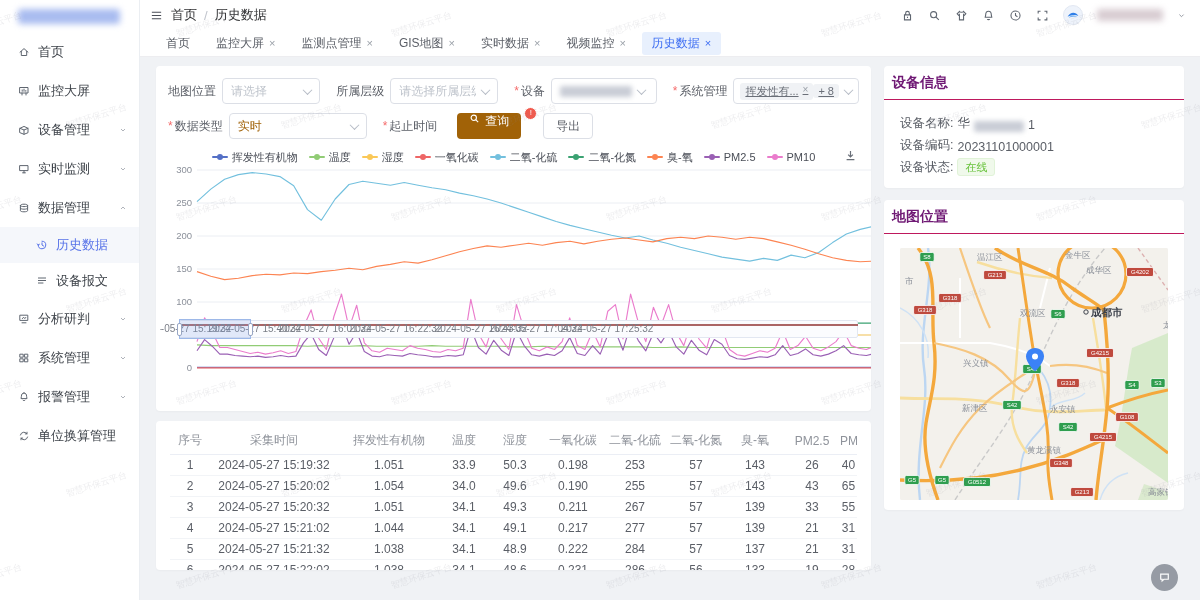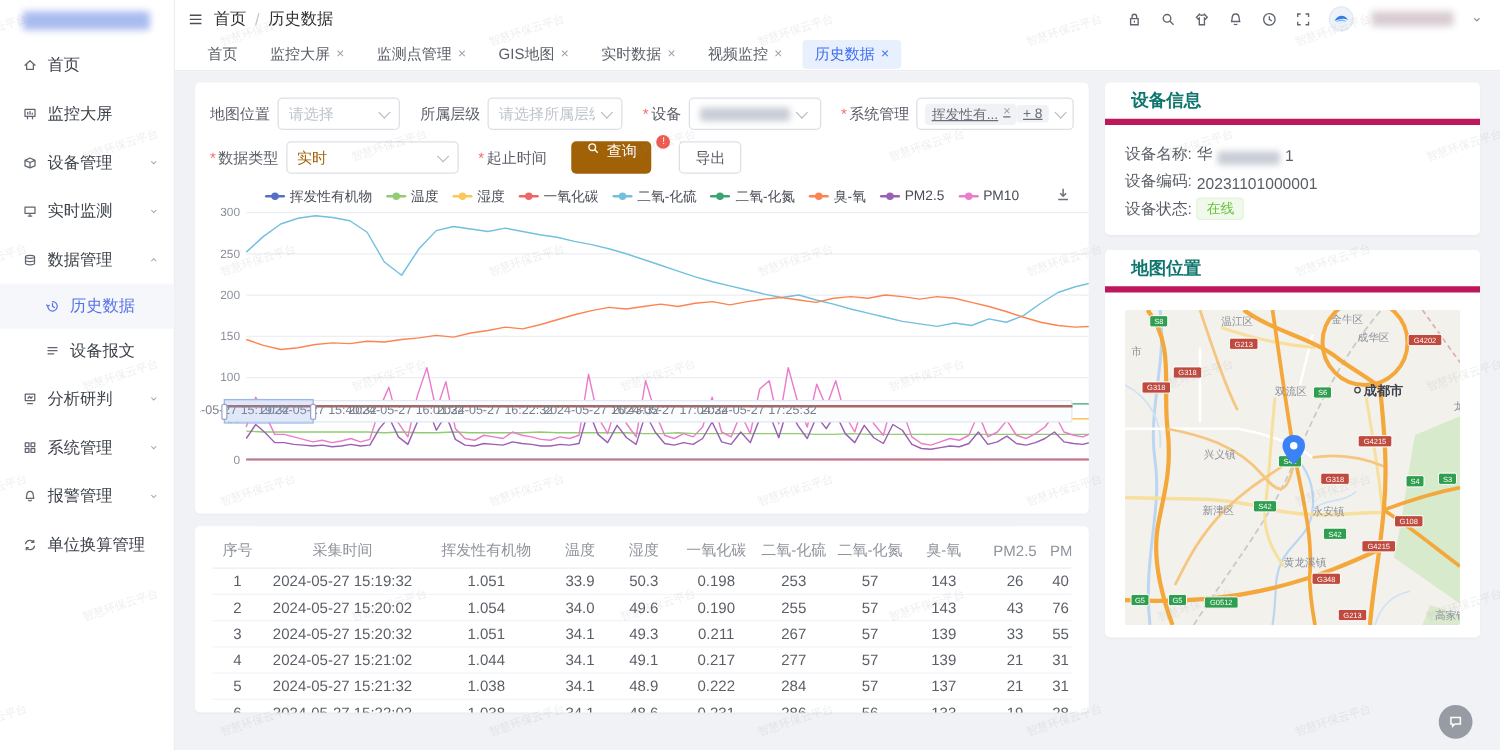--- a/index.html
+++ b/index.html
@@ -73,21 +73,21 @@
   .dz-window{position:absolute;left:19px;top:0;width:72px;height:20px;background:rgba(130,165,230,.22);border:1px solid #9db8e8;cursor:grab;}
   .dz-handle{position:absolute;top:3px;width:5px;height:13px;background:#fff;border:1px solid #98a6c4;border-radius:2px;}
   .xlabels{position:absolute;left:0;top:0;width:100%;height:100%;pointer-events:none;}
   .xlabels span{position:absolute;top:4px;font-size:10px;color:#7a7e87;white-space:nowrap;transform:translateX(-50%);}
   
   .tbl{width:100%;font-size:12px;}
   .trow{display:grid;grid-template-columns:40px 128px 102px 48px 54px 62px 62px 60px 58px 56px 1fr;align-items:center;height:21px;border-bottom:1px solid #f2f4f7;color:#5a5e66;}
   .trow div{text-align:center;white-space:nowrap;overflow:hidden;}
   .trow.head{height:28px;color:#8f939b;border-bottom:1px solid #ebeef5;}
   
-  .card-title{height:34px;display:flex;align-items:center;padding:0 21px;font-size:14px;font-weight:bold;color:#0f766e;border-bottom:5px solid #be185d;}
+  .card-title{height:34px;display:flex;align-items:center;padding:0 8px;font-size:14px;font-weight:bold;color:#701a75;border-bottom:1px solid #be185d;}
   .info-body{padding:10px 16px;font-size:12.5px;color:#5a5e66;}
   .info-line{display:flex;align-items:flex-end;height:22px;gap:4px;}
   .badge-online{background:#f0f9eb;color:#67c23a;border:1px solid #e1f3d8;border-radius:3px;font-size:11px;padding:0 7px;line-height:16px;}
   
   .map-box{position:absolute;left:16px;top:48px;width:268px;height:252px;border-radius:2px;overflow:hidden;background:#f3f1ec;cursor:grab;}
   
   .footer{position:absolute;left:0;right:0;bottom:6px;text-align:center;font-size:12px;color:#9a9ea6;}
   .fab{position:absolute;right:22px;bottom:9px;width:27px;height:27px;border-radius:50%;background:#878d96;opacity:.85;display:flex;align-items:center;justify-content:center;cursor:pointer;z-index:20;}
 </style>
 </head>
@@ -481,21 +481,21 @@
             <div>2</div>
             <div>2024-05-27 15:20:02</div>
             <div>1.054</div>
             <div>34.0</div>
             <div>49.6</div>
             <div>0.190</div>
             <div>255</div>
             <div>57</div>
             <div>143</div>
             <div>43</div>
-            <div>76</div>
+            <div>65</div>
           </div>
           <div class="trow">
             <div>3</div>
             <div>2024-05-27 15:20:32</div>
             <div>1.051</div>
             <div>34.1</div>
             <div>49.3</div>
             <div>0.211</div>
             <div>267</div>
             <div>57</div>

